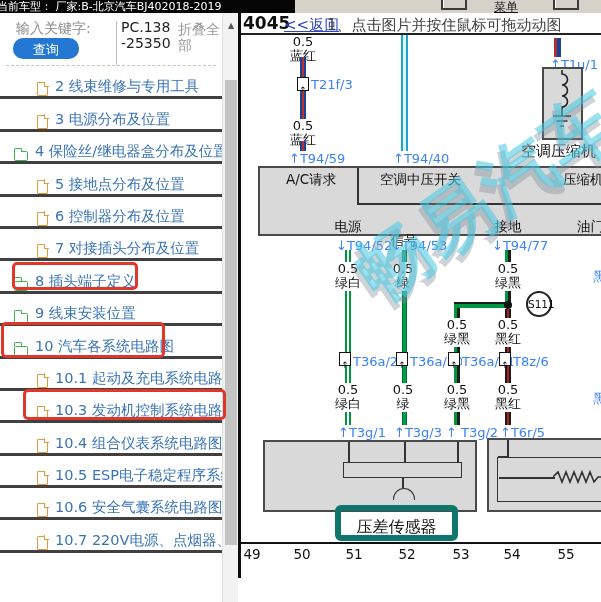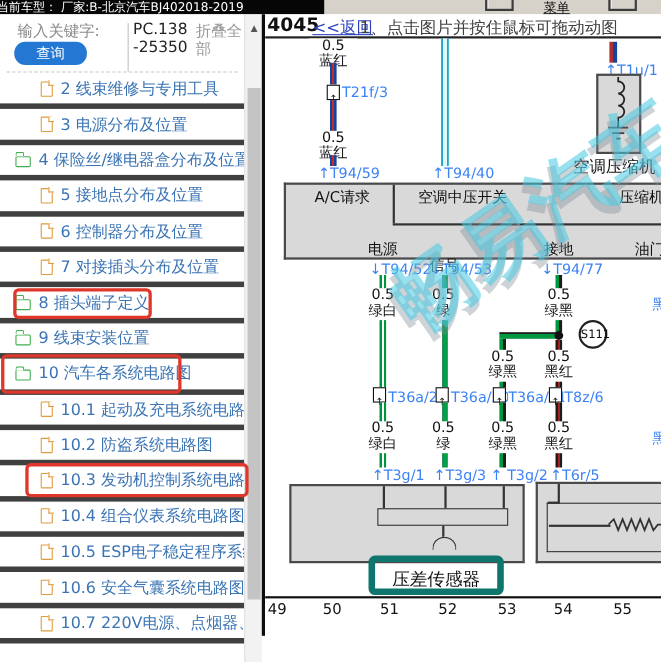--- a/index.html
+++ b/index.html
@@ -16,21 +16,21 @@
   
   #sidebar{position:absolute;left:0;top:13px;width:222px;height:589px;background:#fff;}
   .s-label{position:absolute;font-size:14px;color:#8a8a8a;white-space:nowrap;}
   .s-btn{position:absolute;left:13px;top:25px;width:66px;height:21px;background:#2478d4;border:none;
     border-radius:10px;color:#fff;font-size:13px;line-height:21px;text-align:center;font-family:inherit;}
   .s-vline{position:absolute;left:116px;top:8px;width:1px;height:44px;background:#c0c0c0;}
   .s-code{position:absolute;left:121px;top:6px;width:54px;font-size:14px;line-height:1.15;color:#222;word-break:break-all;}
   .s-collapse{position:absolute;left:178px;top:8px;width:46px;font-size:14px;line-height:1.15;color:#9a9a9a;}
   .s-dash{position:absolute;left:6px;top:52px;width:210px;border-top:1px dashed #c4c4c4;}
   #tree{position:absolute;left:0;top:54px;width:222px;}
-  .trow{position:relative;height:32.4px;border-bottom:5px solid #404040;display:flex;align-items:center;gap:7px;}
+  .trow{position:relative;height:32.4px;border-bottom:3px solid #404040;display:flex;align-items:flex-end;gap:7px;}
   .tlabel{font-size:14.5px;color:#3a74b4;white-space:nowrap;overflow:hidden;flex:1;}
   .ic-file{width:11px;height:14px;border:1.5px solid #e09b3d;border-radius:1px;background:#fff;position:relative;flex:none;}
   .ic-file::after{content:"";position:absolute;top:-1.5px;right:-1.5px;width:4px;height:4px;background:#fff;
     border-left:1.5px solid #e09b3d;border-bottom:1.5px solid #e09b3d;}
   .ic-folder{width:14px;height:10px;border:1.5px solid #3faf4f;border-radius:1.5px;background:#fff;position:relative;flex:none;margin-top:3px;}
   .ic-folder::before{content:"";position:absolute;top:-4.5px;left:-1px;width:6px;height:3px;border:1.5px solid #3faf4f;
     border-bottom:none;border-radius:2px 2px 0 0;background:#fff;}
   .hlbox{position:absolute;border:3px solid #e0372b;border-radius:5px;z-index:5;pointer-events:none;}
   
   #sscroll{position:absolute;left:222px;top:13px;width:16px;height:589px;background:#f2f2f2;border-left:1px solid #e0e0e0;}
@@ -134,24 +134,20 @@
       <div class="trow" style="padding-left:14px">
         <i class="hlbox" style="left:1px;top:-4px;width:164px;height:36px"></i>
         <span class="ic-folder"></span>
         <span class="tlabel">10 汽车各系统电路图</span>
       </div>
       <div class="trow" style="padding-left:37px">
         <span class="ic-file"></span>
         <span class="tlabel">10.1 起动及充电系统电路图</span>
       </div>
       <div class="trow" style="padding-left:37px">
-        <span class="ic-file"></span>
-        <span class="tlabel">10.2 防盗系统电路图</span>
-      </div>
-      <div class="trow" style="padding-left:37px">
         <i class="hlbox" style="left:23px;top:-2px;width:203px;height:31px"></i>
         <span class="ic-file"></span>
         <span class="tlabel">10.3 发动机控制系统电路图</span>
       </div>
       <div class="trow" style="padding-left:37px">
         <span class="ic-file"></span>
         <span class="tlabel">10.4 组合仪表系统电路图</span>
       </div>
       <div class="trow" style="padding-left:37px">
         <span class="ic-file"></span>

